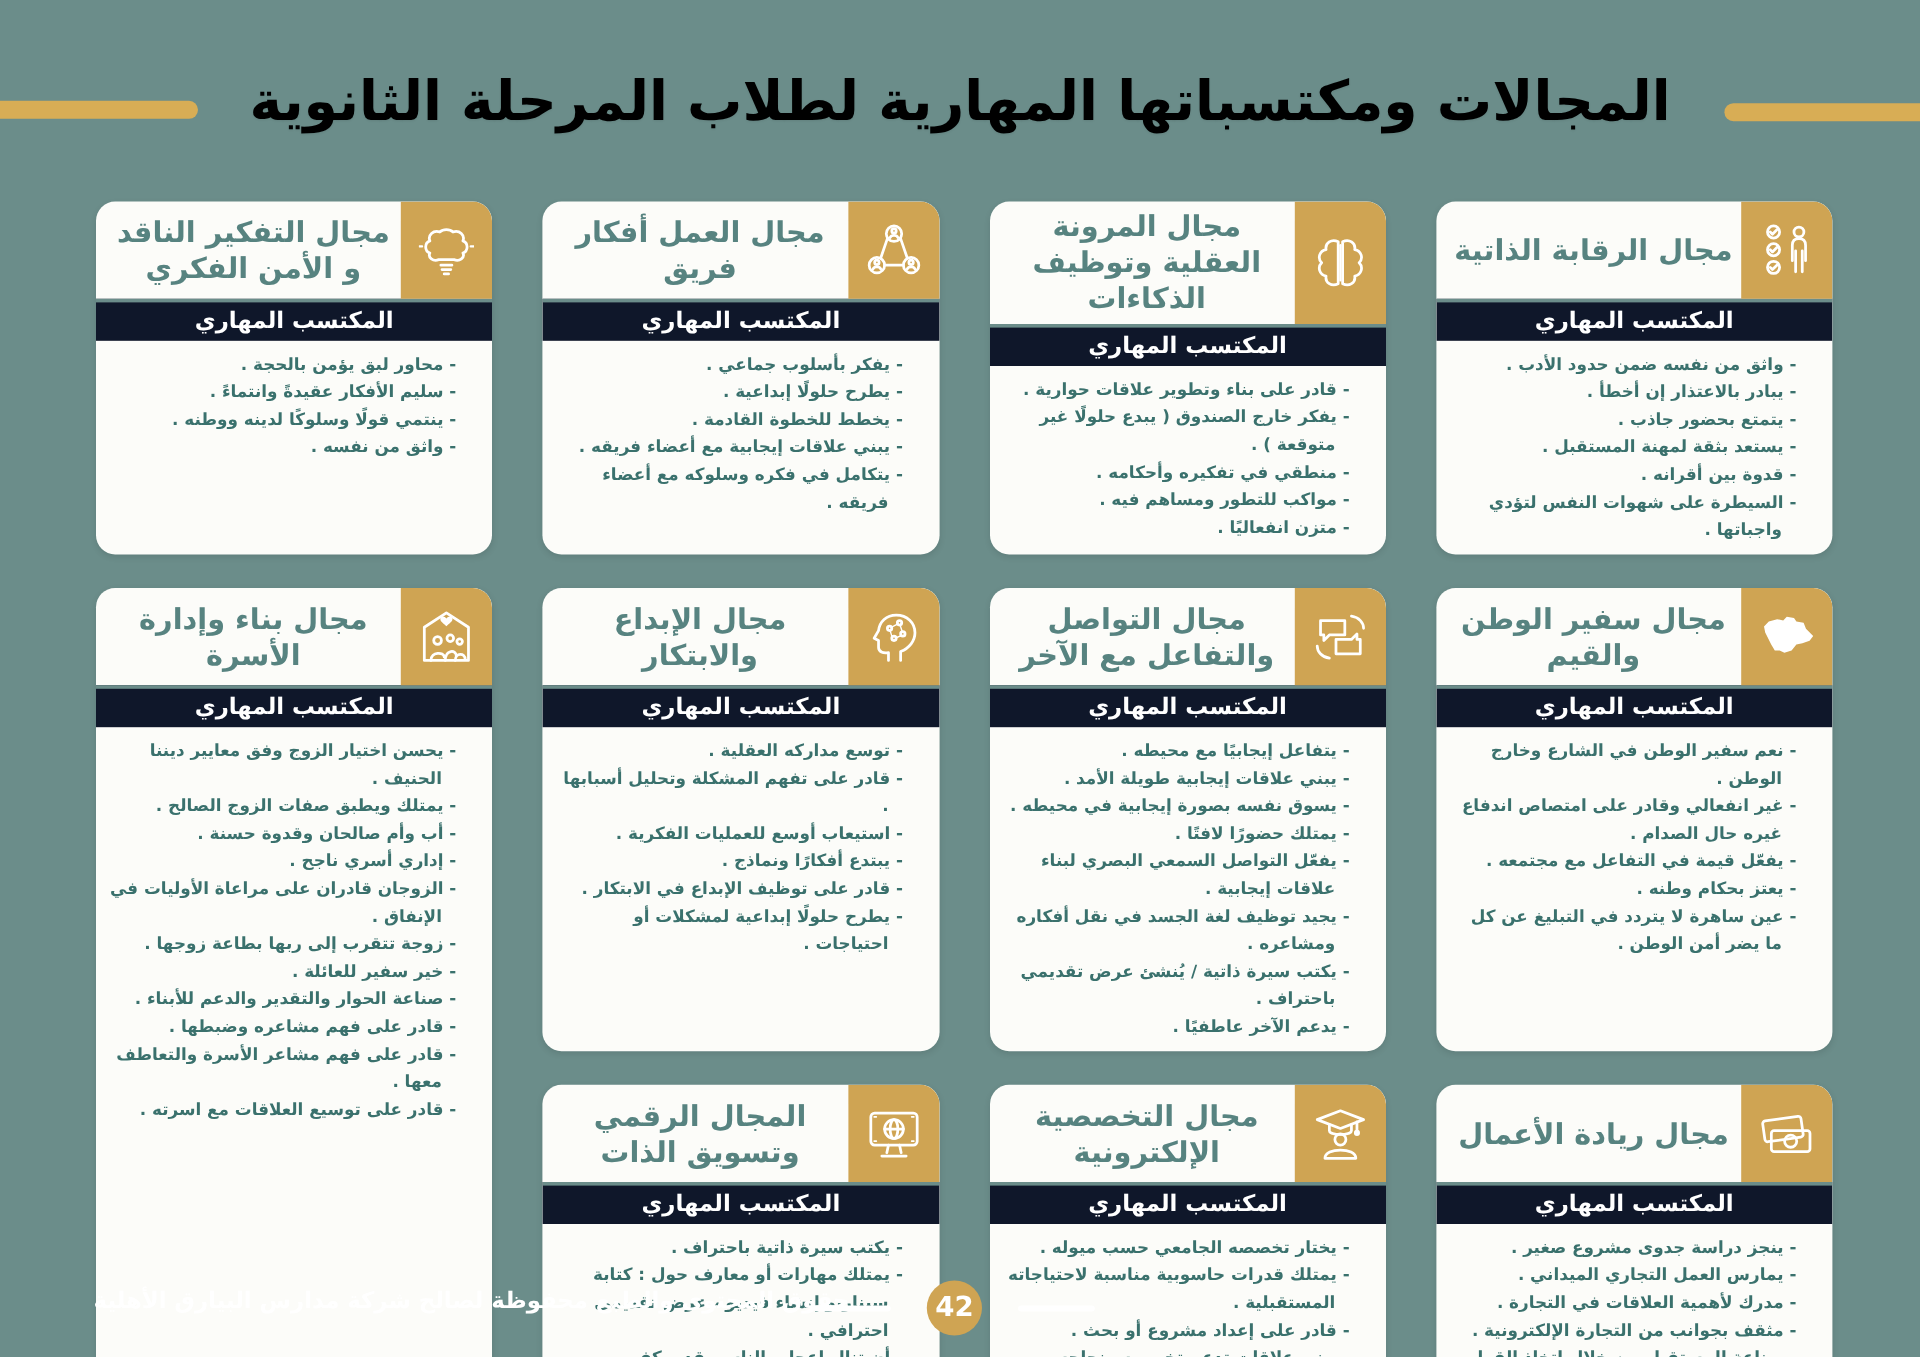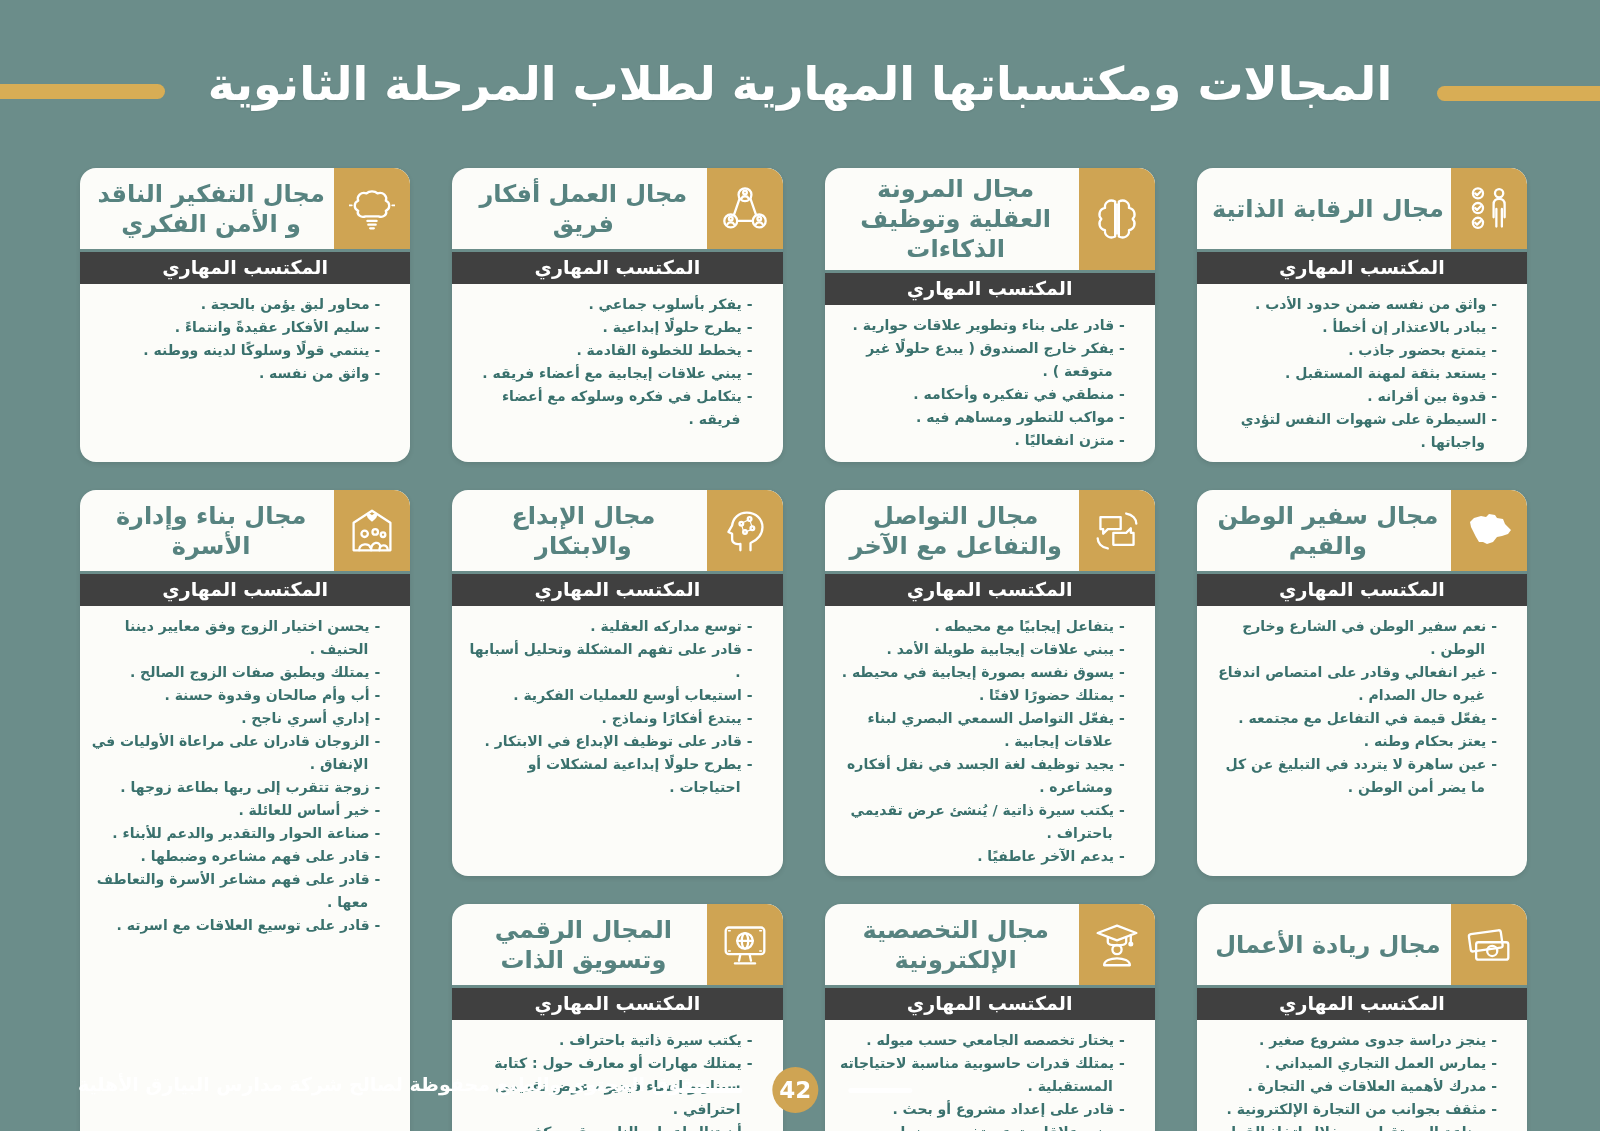--- a/index.html
+++ b/index.html
@@ -13,21 +13,21 @@
     background:#6b8d8a;
     overflow:hidden;
     direction:rtl;
   }
   
   .title-row{
     position:absolute;top:0;left:0;right:0;height:168px;
     display:flex;align-items:center;justify-content:center;
   }
   .page-title{
-    margin:16px;color:#ffffff;font-size:46px;font-weight:bold;
+    margin:16px;color:#000000;font-size:46px;font-weight:bold;
     text-align:center;line-height:1.1;
     text-shadow:0 1px 2px rgba(0,0,0,0.08);
   }
   .dash{position:absolute;background:#d8ad55;height:15px;}
   .dash-left{left:0;top:84px;width:165px;border-radius:0 9px 9px 0;}
   .dash-right{right:0;top:86px;width:163px;border-radius:9px 0 0 9px;}
   
   .grid{
     position:absolute;top:168px;right:73px;left:80px;
     display:grid;
@@ -53,21 +53,21 @@
     color:#578380;font-size:24px;font-weight:bold;
     text-align:center;line-height:1.25;
   }
   .icon-box{
     position:absolute;top:0;right:0;bottom:0;width:76px;
     background:#cfa453;
     border-top-right-radius:16px;
     display:flex;align-items:center;justify-content:center;
   }
   .skill-bar{
-    background:#404040;
+    background:#0f172a;
     border-top:3px solid #6b8d8a;
     color:#ffffff;font-size:19px;font-weight:bold;
     text-align:center;
     padding:4px 0 6px;
   }
   .card-body{flex:1;padding:9px 30px 8px 10px;}
   .item{
     color:#3a716d;font-size:14px;font-weight:bold;
     line-height:23px;text-align:right;
     padding-right:12px;text-indent:-12px;
@@ -274,21 +274,21 @@
           </div>
     </div>
     <div class="skill-bar">المكتسب المهاري</div>
     <div class="card-body">
           <div class="item">- يحسن اختيار الزوج وفق معايير ديننا الحنيف .</div>
           <div class="item">- يمتلك ويطبق صفات الزوج الصالح .</div>
           <div class="item">- أب وأم صالحان وقدوة حسنة .</div>
           <div class="item">- إداري أسري ناجح .</div>
           <div class="item">- الزوجان قادران على مراعاة الأوليات في الإنفاق .</div>
           <div class="item">- زوجة تتقرب إلى ربها بطاعة زوجها .</div>
-          <div class="item">- خير أساس للعائلة .</div>
+          <div class="item">- خير سفير للعائلة .</div>
           <div class="item">- صناعة الحوار والتقدير والدعم للأبناء .</div>
           <div class="item">- قادر على فهم مشاعره وضبطها .</div>
           <div class="item">- قادر على فهم مشاعر الأسرة والتعاطف معها .</div>
           <div class="item">- قادر على توسيع العلاقات مع اسرته .</div>
         </div>
   </section>
       <section class="card">
     <div class="card-header">
       <div class="card-title">مجال ريادة الأعمال</div>
       <div class="icon-box">

